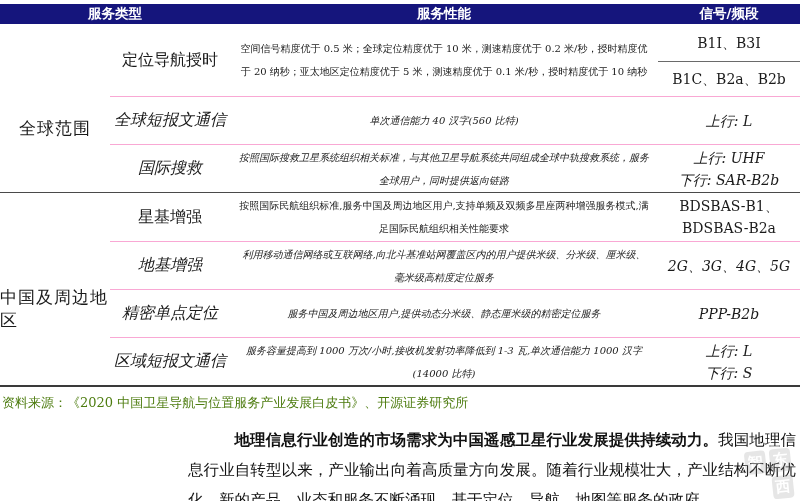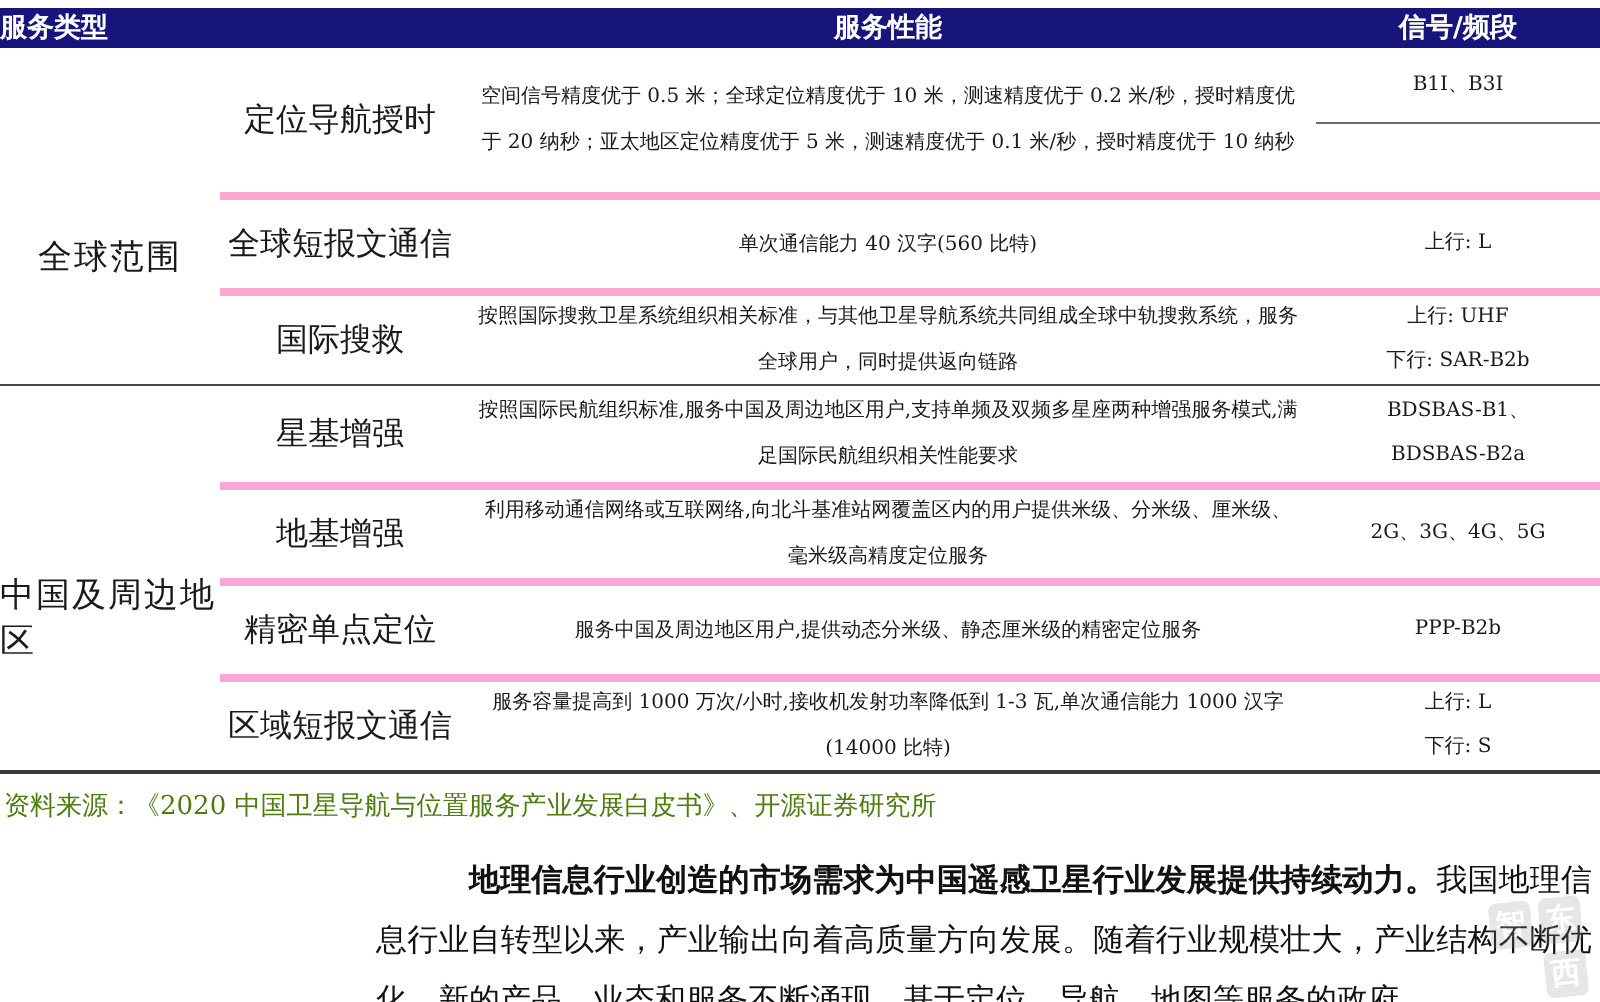--- a/index.html
+++ b/index.html
@@ -2,41 +2,41 @@
 <html><head>
 <meta charset="utf-8">
 <style>
   * { margin:0; padding:0; box-sizing:border-box; }
   html,body { width:800px; height:501px; overflow:hidden; background:#fff;
     font-family:"DejaVu Serif","Liberation Serif",serif; color:#1a1a1a; position:relative; }
 
   .table { margin-top:4px; width:800px; }
   .thead { display:flex; height:20px; background:#15157C; color:#fff;
     font-weight:bold; font-size:13.5px; align-items:center; }
-  .thead .hc1 { width:230px; text-align:left; }
+  .thead .hc1 { width:230px; text-align:center; }
   .thead .hc2 { width:428px; text-align:center; }
   .thead .hc3 { width:142px; text-align:center; }
 
   .tbody { border-bottom:2px solid #3a3a3a; }
   .group { display:flex; }
   .group + .group { border-top:1px solid #4a4a4a; }
   .group-label { width:110px; display:flex; align-items:center; justify-content:center;
     font-size:17px; letter-spacing:1px;margin-top:40px; }
   .rows { flex:1; display:flex; flex-direction:column; }
   .row { display:flex; }
-  .row + .row { border-top:4px solid #f9a8d4; }
+  .row + .row { border-top:1px solid #f9a8d4;font-style:italic; }
   .row-tall { height:72px; }
   .row-std  { height:48px; }
 
   .cell-type { width:120px; display:flex; align-items:center; justify-content:center;
     font-size:16px; text-align:center; }
   .cell-perf { width:428px; display:flex; align-items:center; justify-content:center;
     text-align:center; font-size:10px; line-height:23px; padding:11px 8px; }
   .cell-signal { width:142px; display:flex; flex-direction:column; align-items:center;
-    justify-content:center; font-size:10px; line-height:22px; text-align:center; }
+    justify-content:center; font-size:14px; line-height:22px; text-align:center; }
   .cell-signal.split { justify-content:flex-start; padding:0; }
   .subcell { width:100%; display:flex; align-items:center; justify-content:center; }
   .subcell.top { height:38px; border-bottom:1px solid #6a6a6a; }
   .subcell.bottom { flex:1; }
 
   .source-note { margin:7px 0 0 2px; font-size:13px; color:#4d7c0f; }
 
   .para { margin:13px 4px 0 188px; text-align:justify; font-size:15.5px;
     line-height:30px; text-indent:3em; color:#111; }
   .para .lead { font-weight:bold; }
@@ -61,20 +61,21 @@
 
     <div class="group">
       <div class="group-label">全球范围</div>
       <div class="rows">
 
         <div class="row row-tall">
           <div class="cell-type">定位导航授时</div>
           <div class="cell-perf">空间信号精度优于 0.5 米；全球定位精度优于 10 米，测速精度优于 0.2 米/秒，授时精度优于 20 纳秒；亚太地区定位精度优于 5 米，测速精度优于 0.1 米/秒，授时精度优于 10 纳秒</div>
           <div class="cell-signal split">
             <div class="subcell top">B1I、B3I</div>
+            <div class="subcell bottom">B1C、B2a、B2b</div>
           </div>
         </div>
 
         <div class="row row-std">
           <div class="cell-type">全球短报文通信</div>
           <div class="cell-perf">单次通信能力 40 汉字(560 比特)</div>
           <div class="cell-signal">
             <div>上行: L</div>
           </div>
         </div>

